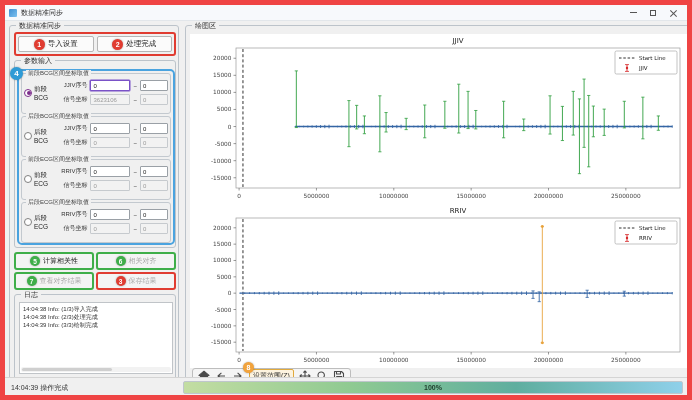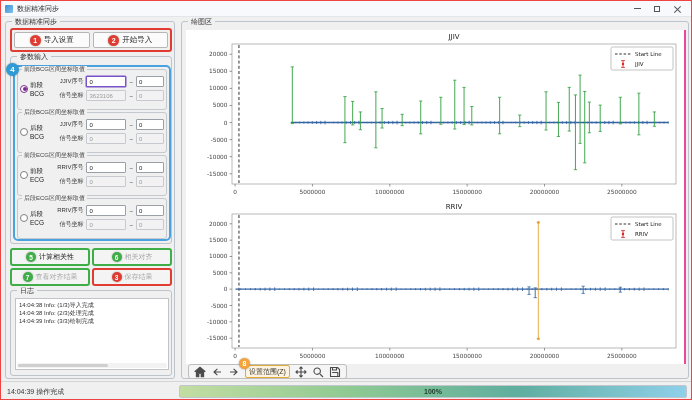--- a/index.html
+++ b/index.html
@@ -1,19 +1,19 @@
 <!DOCTYPE html>
 <html><head>
 <meta charset="utf-8">
 <style>
   * { margin:0; padding:0; box-sizing:border-box; }
   html,body { width:692px; height:400px; background:#dfe3e8; }
   body { font-family:"Liberation Sans","DejaVu Sans",sans-serif; }
   .window { position:relative; width:692px; height:400px; background:#f0f0f0;
-            border:1px solid #ef4444; overflow:hidden; }
+            border:5px solid #ef4444; overflow:hidden; }
 
   
   .titlebar { position:absolute; left:0; top:0; right:0; height:16px; background:#f7f9fc;
               border-bottom:1px solid #e2e6ea; display:flex; align-items:center; padding:0 4px; }
   .app-icon { width:8px; height:8px; background:linear-gradient(135deg,#3f8fd2,#7cc1ef);
               border-radius:1px; margin-right:4px; }
   .win-title { font-size:7px; color:#333; }
   .win-controls { margin-left:auto; display:flex; }
   .win-controls span { width:20px; height:14px; display:flex; align-items:center; justify-content:center; color:#555; }
   .glyph-min { width:7px; height:1px; background:#555; display:block; }
@@ -121,21 +121,21 @@
   <div class="groupbox" style="left:4px; top:20px; width:170px; height:358px;">
     <span class="gb-legend">数据精准同步</span>
 
     <div class="red-box">
       <button class="imp-btn">
         <span class="badge red">1</span>
         <span>导入设置</span>
       </button>
       <button class="imp-btn">
         <span class="badge red">2</span>
-        <span>开始导入</span>
+        <span>处理完成</span>
       </button>
     </div>
 
     <div class="groupbox" style="left:4px; top:34px; width:162px; height:188px;">
       <span class="gb-legend">参数输入</span>
       <div class="blue-box">
         <span class="badge blue badge-params">4</span>
       <div class="pgroup">
             <div class="pgroup-title">前段BCG区间坐标取值</div>
             <div class="pgroup-body">

